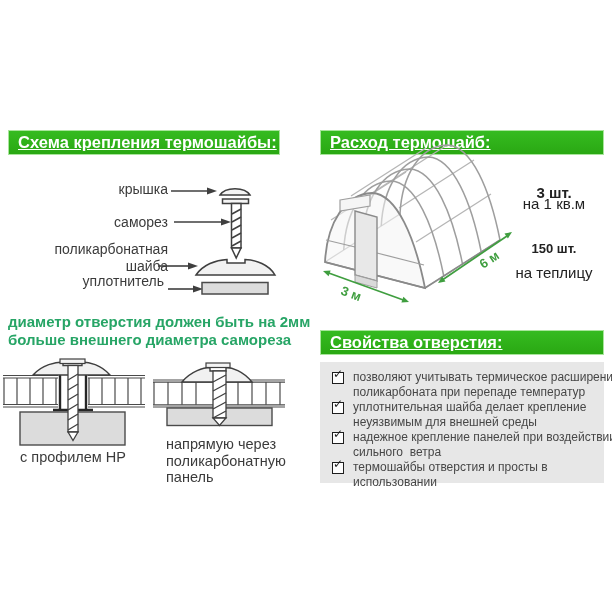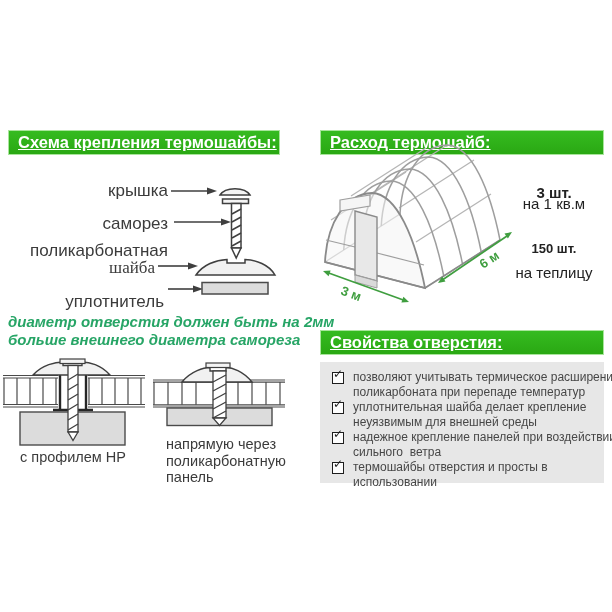--- a/index.html
+++ b/index.html
@@ -3,22 +3,22 @@
 <meta charset="utf-8">
 <style>
   html,body{margin:0;padding:0;background:#fff;}
   #canvas{position:relative;width:612px;height:612px;background:#fff;overflow:hidden;
           font-family:"Liberation Sans","DejaVu Sans",sans-serif;color:#3b3b3b;}
   .bar{position:absolute;height:25px;box-sizing:border-box;
        background:linear-gradient(180deg,#35bb20 0%,#2aa813 100%);
        border:1px solid #a8e59b;color:#fff;font-weight:bold;font-size:16.5px;
        line-height:23px;padding-left:9px;white-space:nowrap;text-decoration:underline;}
   .abs{position:absolute;}
-  .lbl{position:absolute;font-size:17px;color:#3b3b3b;white-space:nowrap;}
-  .note{position:absolute;left:8px;font-style:italic;font-weight:600;font-size:15px;
+  .lbl{position:absolute;font-size:14px;color:#3b3b3b;white-space:nowrap;}
+  .note{position:absolute;left:8px;font-weight:600;font-size:15px;
         color:#27a566;white-space:nowrap;}
   .caption{position:absolute;font-size:14.5px;color:#3b3b3b;}
   .preline{white-space:pre-line;line-height:16.5px;}
   .qty{position:absolute;left:507px;width:94px;text-align:center;font-size:15px;color:#222;white-space:nowrap;}
   .qty.big{font-size:13px;font-weight:bold;}
   .dim{position:absolute;font-size:13px;font-weight:600;color:#3f9e3f;white-space:nowrap;}
   .checklist{position:absolute;left:320px;top:362px;width:284px;height:121px;
              box-sizing:border-box;background:#e7e7e7;padding:8px 6px 0 12px;}
   .check-item{display:flex;align-items:flex-start;height:30px;}
   .cbx{flex:none;width:10px;height:10px;border:1.6px solid #1d1d1d;background:#fdfdfd;
@@ -63,22 +63,22 @@
       <line x1="232" y1="78" x2="241" y2="73"></line>
       <polygon points="231.5,80 241,80 236.2,90" fill="#fff"></polygon>
     </g>
     <path d="M196,107 C203,96.5 216,92 227,91.5 L227,95 L245,95 L245,91.5 C256,92 269,96.5 275,107 Z" fill="#f1f1f1" stroke="#3f3f3f" stroke-width="1.5"></path>
     <rect x="202" y="114.5" width="66" height="11.5" fill="#dcdcdc" stroke="#4a4a4a" stroke-width="1.5"></rect>
   </svg>
 
   <span class="lbl" style="right:444px;top:181px;">крышка</span>
   <span class="lbl" style="right:444px;top:214px;">саморез</span>
   <span class="lbl" style="right:444px;top:241px;">поликарбонатная</span>
-  <span class="lbl" style="right:457px;top:258px;font-family:Liberation Serif, serif;">шайба</span>
-  <span class="lbl" style="right:448px;top:292px;">уплотнитель</span>
+  <span class="lbl" style="right:444px;top:258px;">шайба</span>
+  <span class="lbl" style="right:448px;top:273px;">уплотнитель</span>
 
   <div class="note" style="top:313px;">диаметр отверстия должен быть на 2мм</div>
   <div class="note" style="top:331px;">больше внешнего диаметра самореза</div>
 
   <svg class="abs" style="left:0;top:358px;" width="300" height="92" viewBox="0 0 300 92">
 
     <g>
       <rect x="20" y="54" width="105" height="33" fill="#dcdcdc" stroke="#4a4a4a" stroke-width="1.4"></rect>
       <g stroke="#4a4a4a" stroke-width="1.2" fill="none">
         <line x1="3" y1="17.5" x2="58" y2="17.5"></line>

